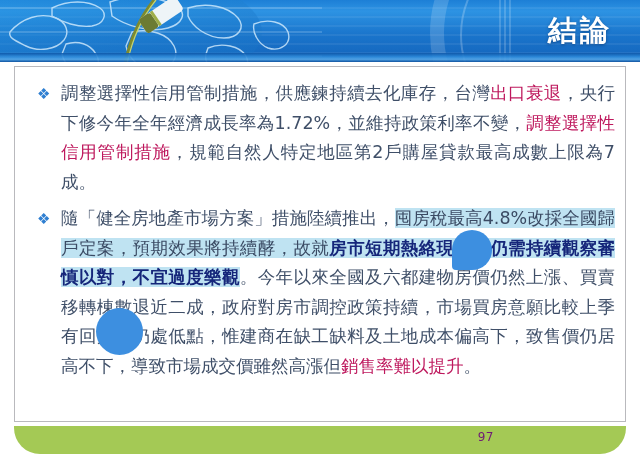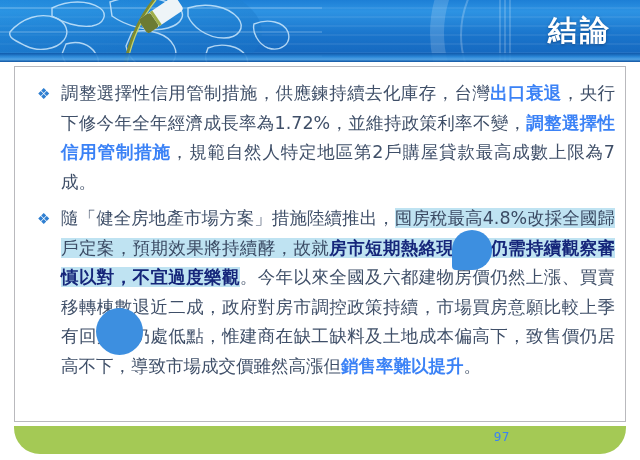--- a/index.html
+++ b/index.html
@@ -99,21 +99,21 @@
     position:relative;
     padding-left:22px;
     margin:0 0 7px 0;
   }
   .bullet{
     position:absolute;left:-2px;top:1px;
     color:#2f7fd1;
     font-size:15px;
     line-height:29.5px;
   }
-  .b-navy{ color:#3b82f6; font-weight:bold; }
+  .b-navy{ color:#be185d; font-weight:normal; }
   .hl{ background:#bfe3f2; }
   .hl-b{ background:#bfe3f2; color:#15267a; font-weight:bold; }
   .plain{ color:#3f4f68; }
 
   
   .blob{
     position:absolute;
     background:#3d8fe0;
   }
   .blob-a{
@@ -125,22 +125,22 @@
     left:96px;top:308px;width:47px;height:47px;
     border-radius:50%;
   }
   .footer-bar{
     position:absolute;left:14px;top:426px;
     width:612px;height:28px;
     background:#a4c955;
     border-radius:0 0 26px 26px;
   }
   .page-num{
-    position:absolute;right:130px;top:430px;
-    color:#3b82f6;
+    position:absolute;right:146px;top:430px;
+    color:#701a75;
     font-size:12px;
     font-family:"DejaVu Sans","Liberation Sans",sans-serif;
     letter-spacing:.5px;
   }
 </style>
 </head>
 <body>
 
 <div class="slide">
 

